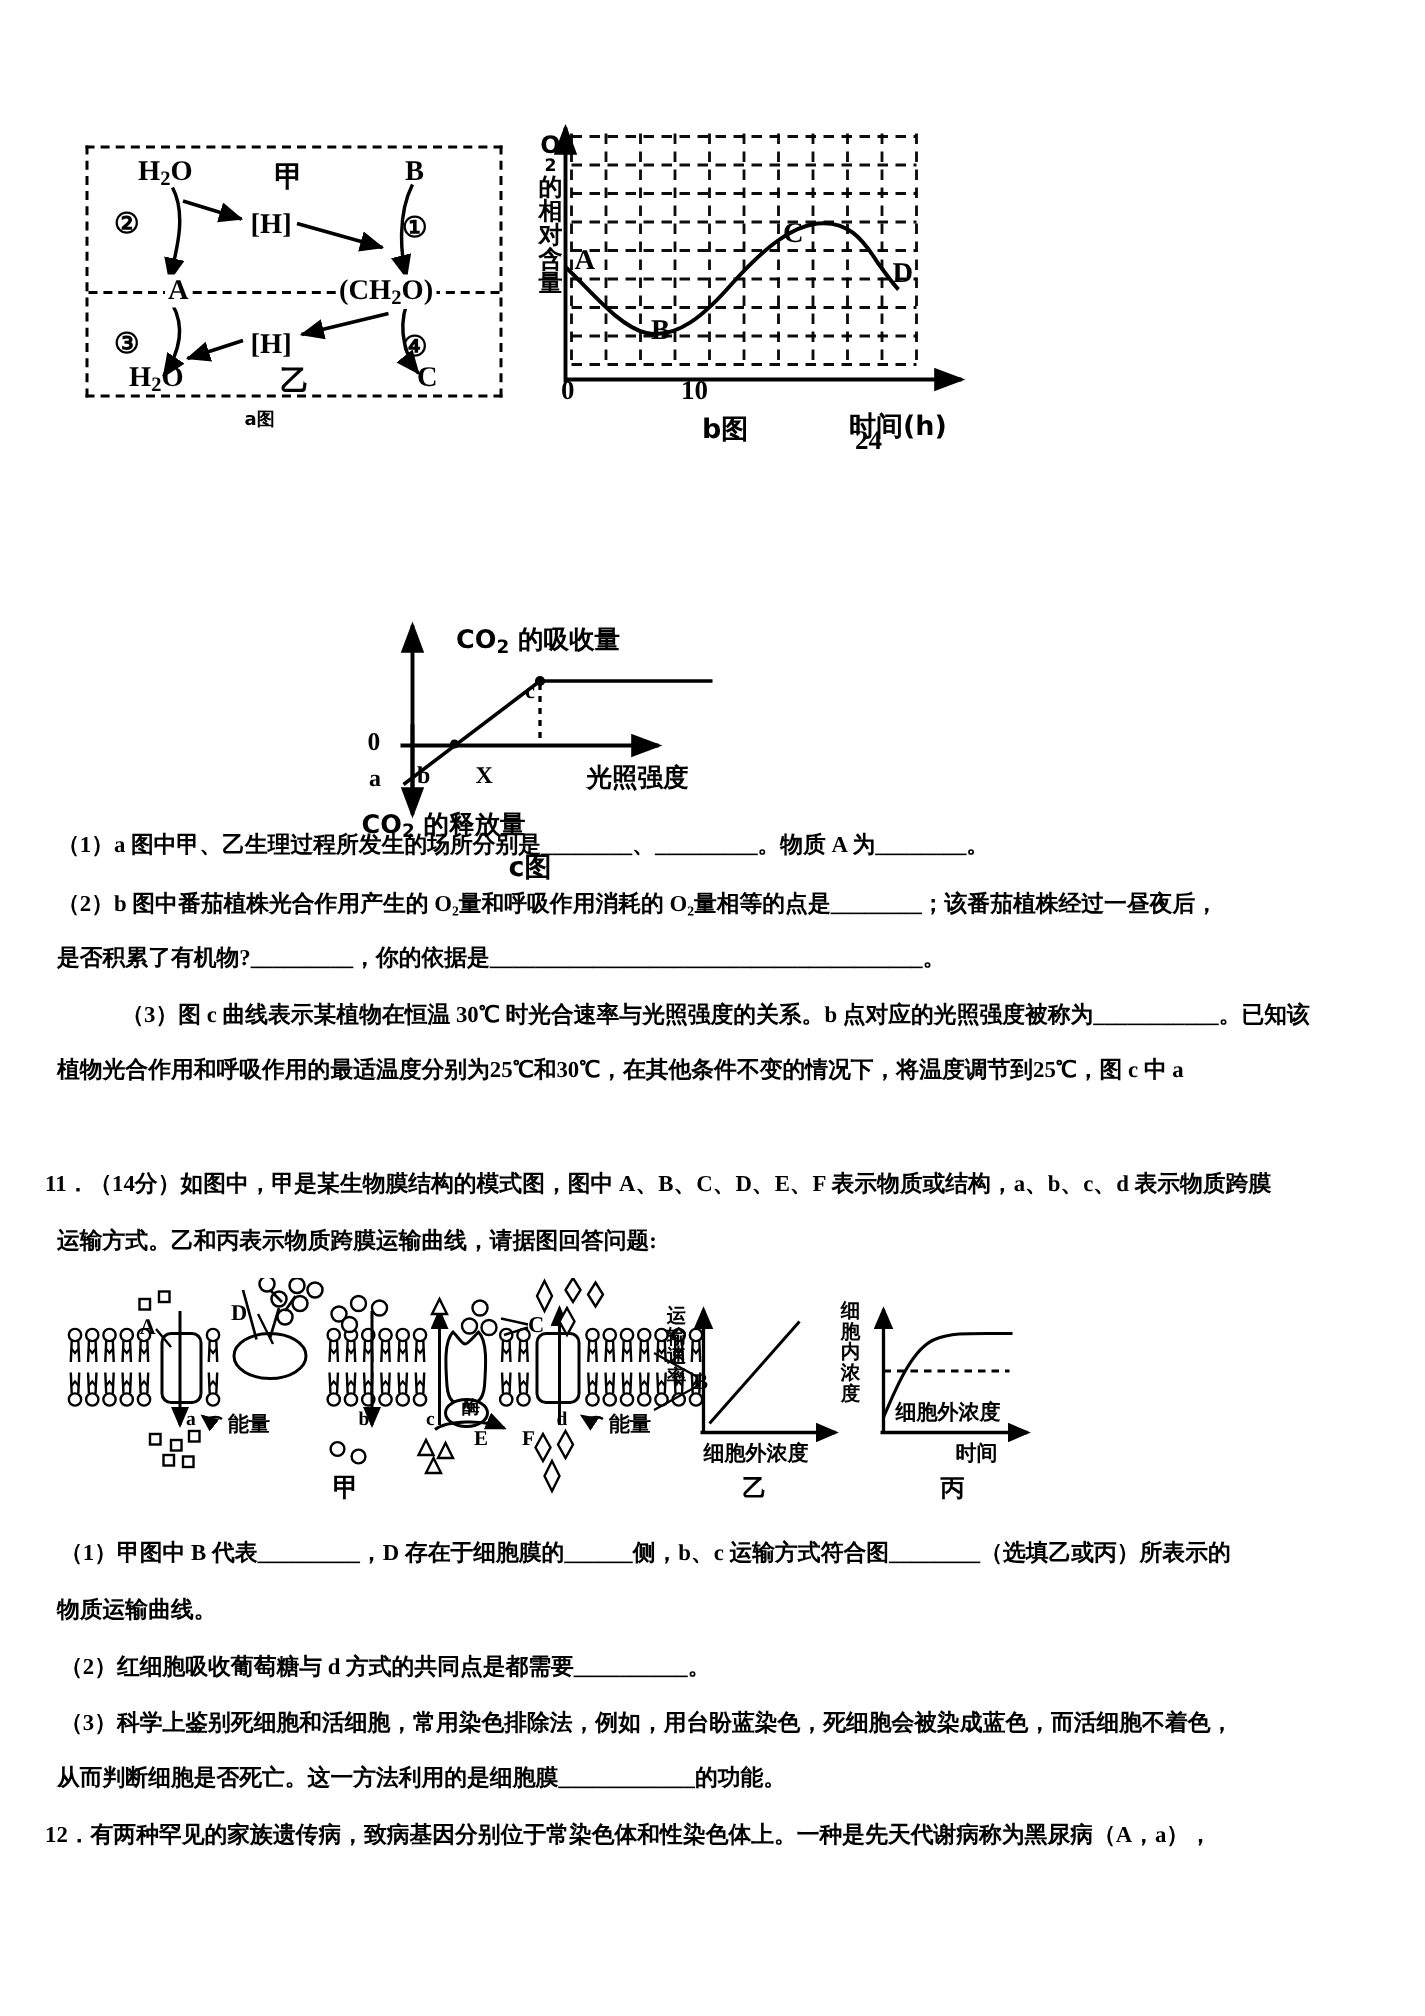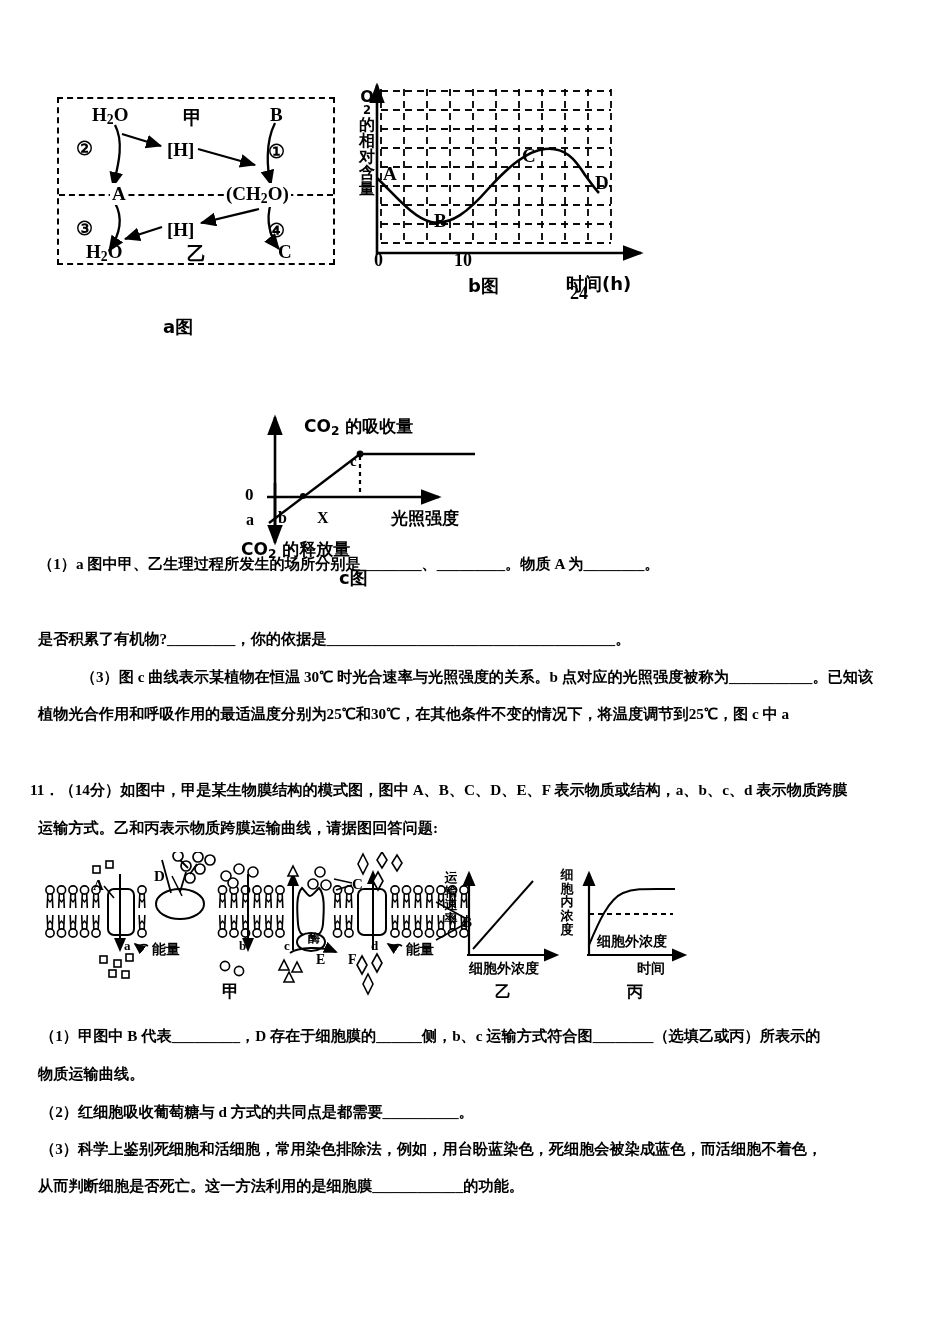--- a/index.html
+++ b/index.html
@@ -65,21 +65,21 @@
   #fig-a .a-c3        { left: 17px;  top: 118px; font-size: 19px; }
   #fig-a .a-H2        { left: 108px; top: 120px; font-size: 19px; }
   #fig-a .a-c4        { left: 209px; top: 120px; font-size: 19px; }
   #fig-a .a-h2o-bot   { left: 27px;  top: 142px; font-size: 19px; }
   #fig-a .a-yi        { left: 128px; top: 142px; font-size: 19px; }
   #fig-a .a-C         { left: 219px; top: 142px; font-size: 19px; }
 
   #fig-a-caption {
     position: absolute;
     left: 163px; top: 196px;
-    font-size: 18px; font-weight: bold; margin-top: 44px;
+    font-size: 12px; font-weight: bold;
   }
 
   
   #fig-b {
     position: absolute;
     left: 355px; top: 0px;
     width: 310px; height: 230px;
   }
   #fig-b .ylab {
     position: absolute;
@@ -337,20 +337,21 @@
       <div class="c-txt" id="c-b">b</div>
       <div class="c-txt" id="c-X">X</div>
       <div class="c-txt" id="c-c">c</div>
       <div class="c-txt cjk" id="c-xlab">光照强度</div>
       <div class="c-txt cjk" id="c-ybot">CO<span class="sub">2</span> 的释放量</div>
     </div>
     <div id="fig-c-caption" class="cjk" style="position:absolute;left:339px;top:491px;font-size:18px;font-weight:bold;">c图</div>
   </div>
 
   <div class="qtext" style="top:556px;">（1）a 图中甲、乙生理过程所发生的场所分别是________、_________。物质 A 为________。</div>
+  <div class="qtext" style="top:595px;">（2）b 图中番茄植株光合作用产生的 O₂量和呼吸作用消耗的 O₂量相等的点是________；该番茄植株经过一昼夜后，</div>
   <div class="qtext" style="top:631px;left:38px;">是否积累了有机物?_________，你的依据是______________________________________。</div>
   <div class="qtext" style="top:669px;text-align:center;">（3）图 c 曲线表示某植物在恒温 30℃ 时光合速率与光照强度的关系。b 点对应的光照强度被称为___________。已知该</div>
   <div class="qtext" style="top:706px;left:38px;">植物光合作用和呼吸作用的最适温度分别为25℃和30℃，在其他条件不变的情况下，将温度调节到25℃，图 c 中 a</div>
 
   <div class="qtext" style="top:782px;left:30px;">11．（14分）如图中，甲是某生物膜结构的模式图，图中 A、B、C、D、E、F 表示物质或结构，a、b、c、d 表示物质跨膜</div>
   <div class="qtext" style="top:820px;left:38px;">运输方式。乙和丙表示物质跨膜运输曲线，请据图回答问题:</div>
 
   <div id="fig-membrane">
     <svg width="470" height="160" viewBox="0 0 470 160" style="position:absolute;left:0;top:0;">
       <defs>
@@ -554,14 +555,15 @@
     <div class="y-txt cjk" id="bing-inner">细胞外浓度</div>
     <div class="y-txt cjk" id="bing-xlab">时间</div>
     <div class="y-txt cjk" id="bing-cap">丙</div>
   </div>
 
   <div class="qtext" style="top:1028px;left:40px;">（1）甲图中 B 代表_________，D 存在于细胞膜的______侧，b、c 运输方式符合图________（选填乙或丙）所表示的</div>
   <div class="qtext" style="top:1066px;left:38px;">物质运输曲线。</div>
   <div class="qtext" style="top:1104px;left:40px;">（2）红细胞吸收葡萄糖与 d 方式的共同点是都需要__________。</div>
   <div class="qtext" style="top:1141px;left:40px;">（3）科学上鉴别死细胞和活细胞，常用染色排除法，例如，用台盼蓝染色，死细胞会被染成蓝色，而活细胞不着色，</div>
   <div class="qtext" style="top:1178px;left:38px;">从而判断细胞是否死亡。这一方法利用的是细胞膜____________的功能。</div>
+  <div class="qtext" style="top:1216px;left:30px;">12．有两种罕见的家族遗传病，致病基因分别位于常染色体和性染色体上。一种是先天代谢病称为黑尿病（A，a），</div>
 
 </div>
 
 </body></html>

